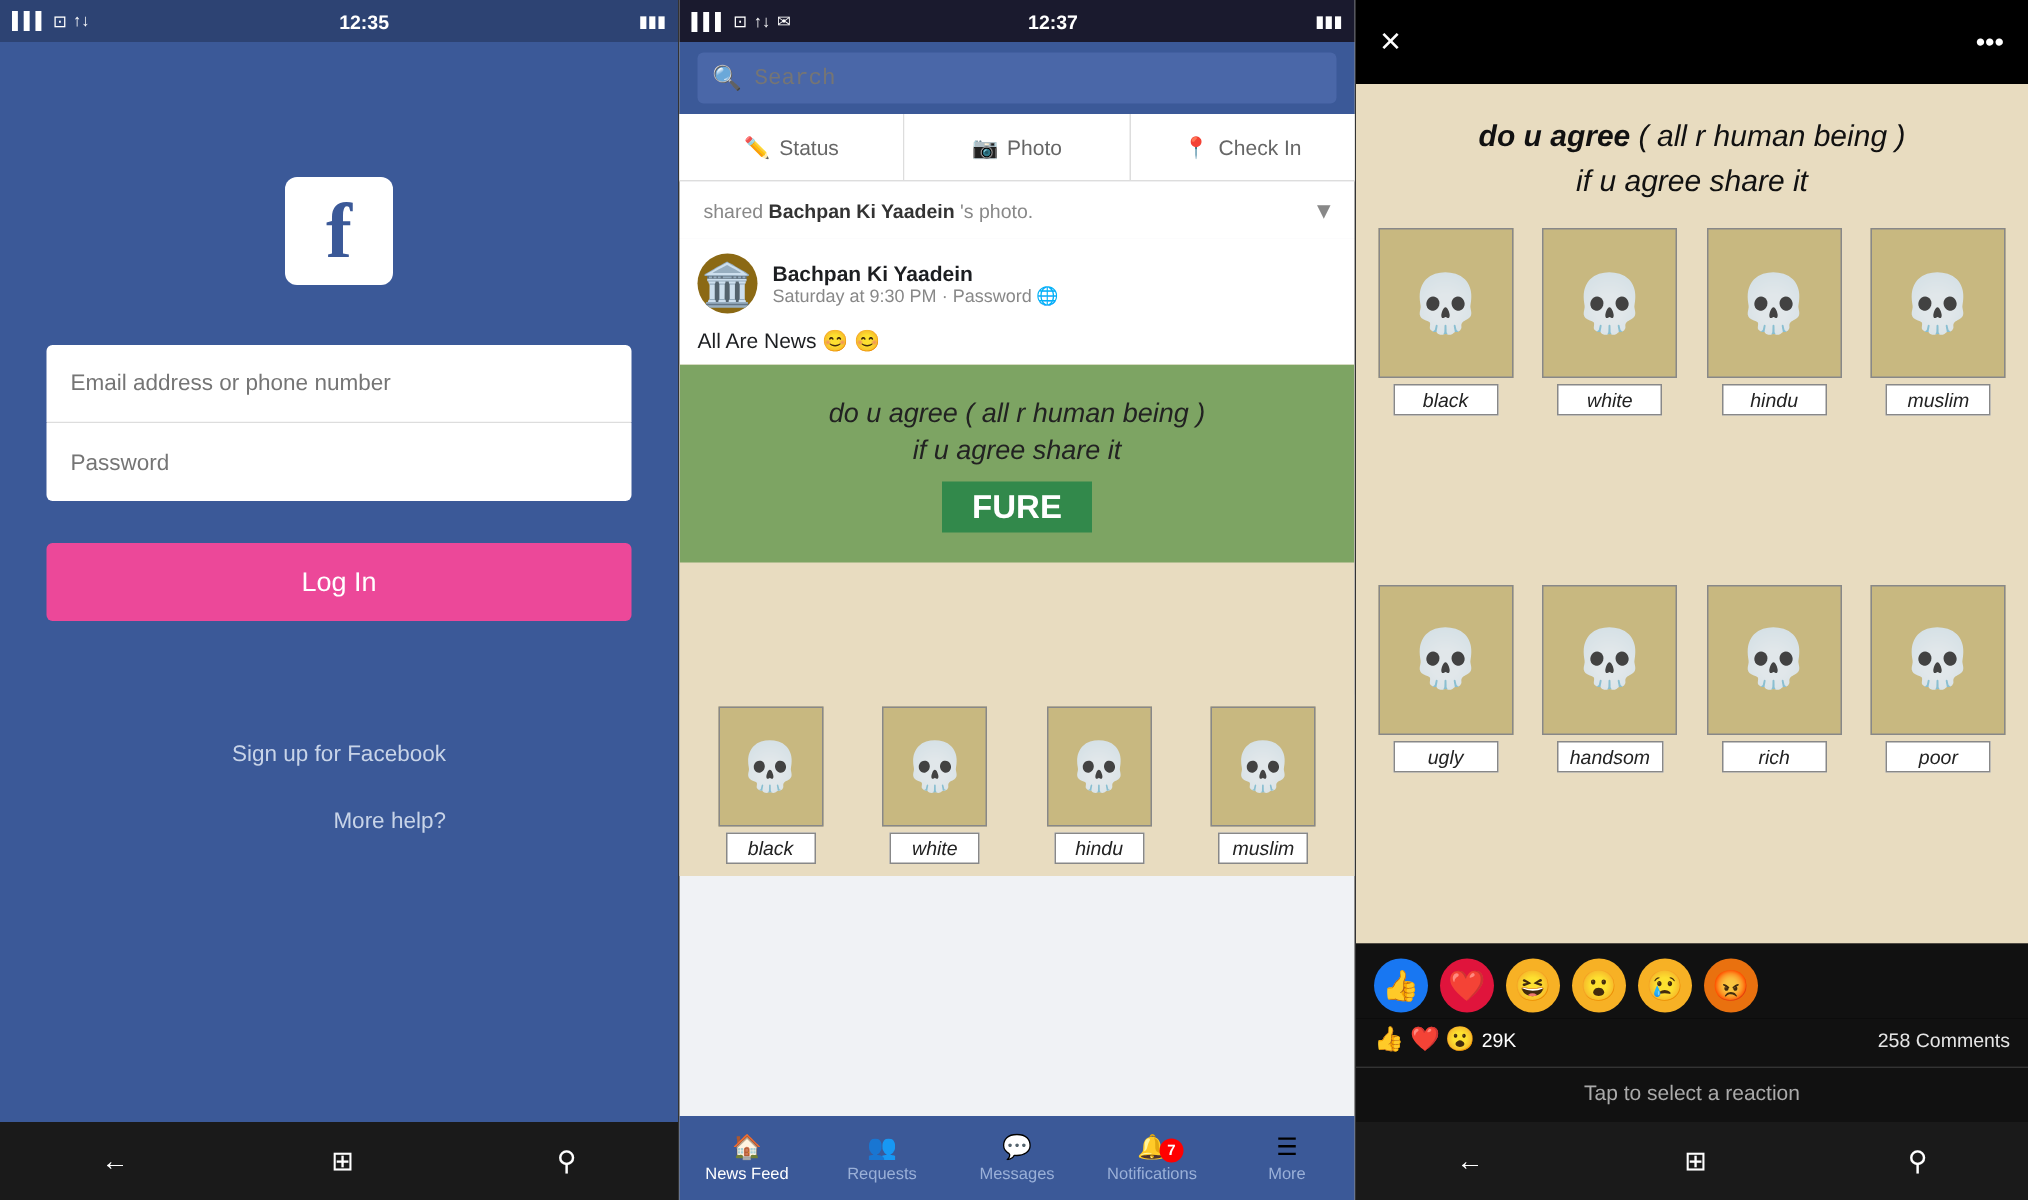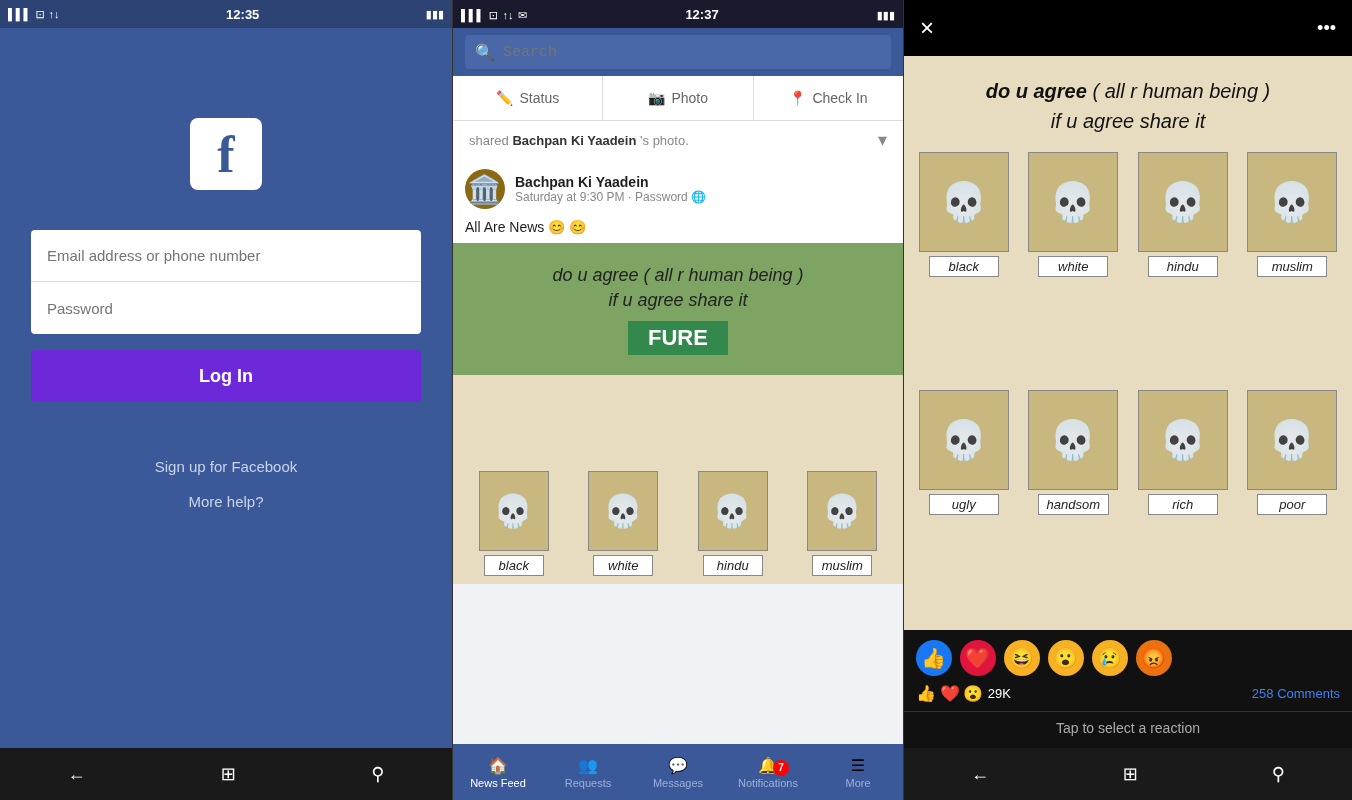--- a/index.html
+++ b/index.html
@@ -78,35 +78,35 @@
     .login-input:first-child {
       border-radius: 4px 4px 0 0;
       border-bottom: 1px solid #ddd;
     }
     .login-input:last-of-type {
       border-radius: 0 0 4px 4px;
     }
     .login-button {
       width: 100%;
       height: 52px;
-      background: #6d28d9;
+      background: #ec4899;
       border: none;
       border-radius: 4px;
       color: white;
       font-size: 18px;
-      font-weight: 700;
-      margin-top: 16px;
+      font-weight: 400;
+      margin-top: 28px;
       cursor: pointer;
     }
     .login-links {
       display: flex;
       flex-direction: column;
-      align-items: center;
-      gap: 18px;
-      margin-top: 56px;
+      align-items: flex-end;
+      gap: 28px;
+      margin-top: 80px;
     }
     .login-link {
       color: #c8d4e8;
       font-size: 15px;
       text-decoration: none;
       cursor: pointer;
     }
     .bottom-bar-login {
       position: absolute;
       bottom: 0;
@@ -410,21 +410,21 @@
     }
     .reactions-stats {
       background: #111;
       padding: 4px 12px 8px;
       display: flex;
       align-items: center;
       justify-content: space-between;
     }
     .reactions-left { display: flex; align-items: center; gap: 4px; }
     .reactions-count { color: white; font-size: 13px; }
-    .comments-count { color: #3b82f6; font-size: 13px; text-align: right; }
+    .comments-count { color: #e5e5e5; font-size: 13px; text-align: right; }
     .tap-to-select {
       background: #111;
       padding: 8px 12px 12px;
       color: #aaa;
       font-size: 14px;
       text-align: center;
       border-top: 1px solid #333;
     }
     .viewer-bottom {
       width: 100%;

